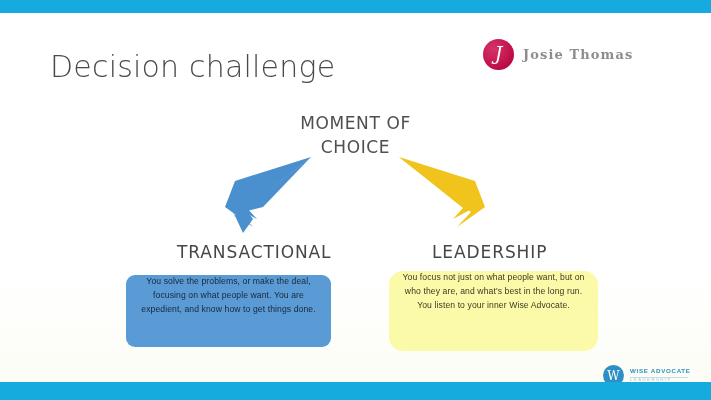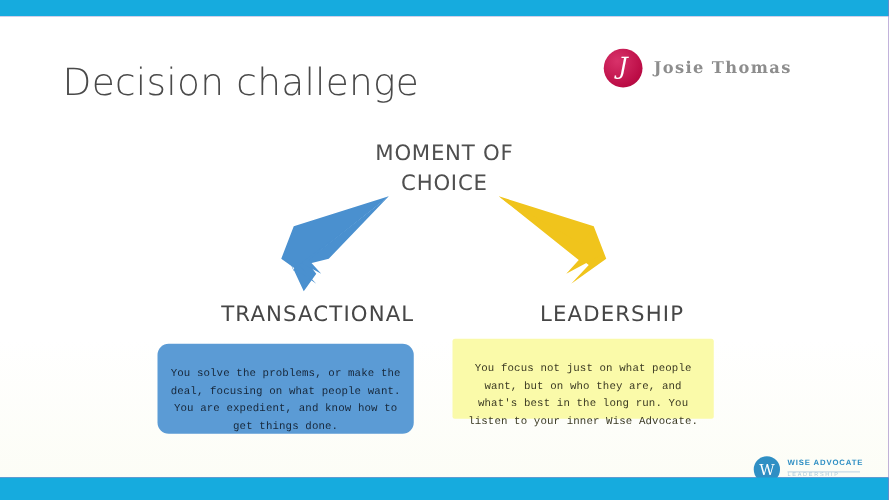--- a/index.html
+++ b/index.html
@@ -114,43 +114,43 @@
     white-space: nowrap;
   }
   #label-transactional { left: 159px; top: 229px; margin-left: 18px; }
   #label-strategic     { left: 432px; top: 229px; }
 
   
   .callout {
     position: absolute;
     box-sizing: border-box;
     text-align: center;
-    font-family: Liberation Mono, monospace;
+    font-family: Liberation Sans, sans-serif;
     font-size: 8.6px;
     line-height: 1.62;
     letter-spacing: 0.1px;
-    padding: 18px 9px;
+    padding: 0 9px;
   }
   #callout-transactional {
     left: 126px;
     top: 262px;
     width: 205px;
     height: 72px;
     background: #5b9bd5;
     color: #17273a;
     border-radius: 9px;
   }
   #callout-strategic {
-    left: 362px;
+    left: 389px;
     top: 258px;
     width: 209px;
-    height: 64px;
+    height: 80px;
     background: #fafaa9;
     color: #3b3a23;
-    border-radius: 2px;
+    border-radius: 14px;
   }
 
   
   #footer-logo {
     position: absolute;
     left: 603px;
     top: 352px;
     display: flex;
     align-items: center;
     gap: 6px;

